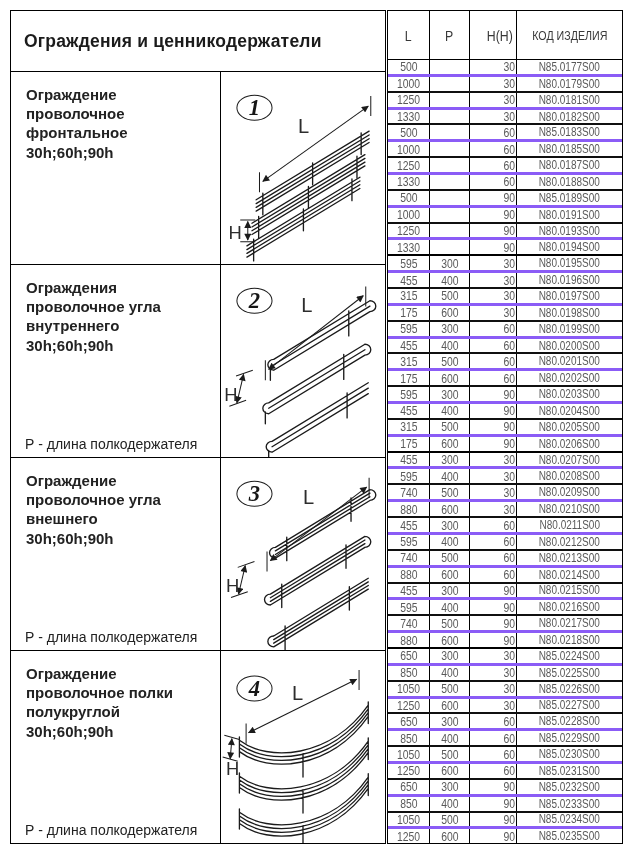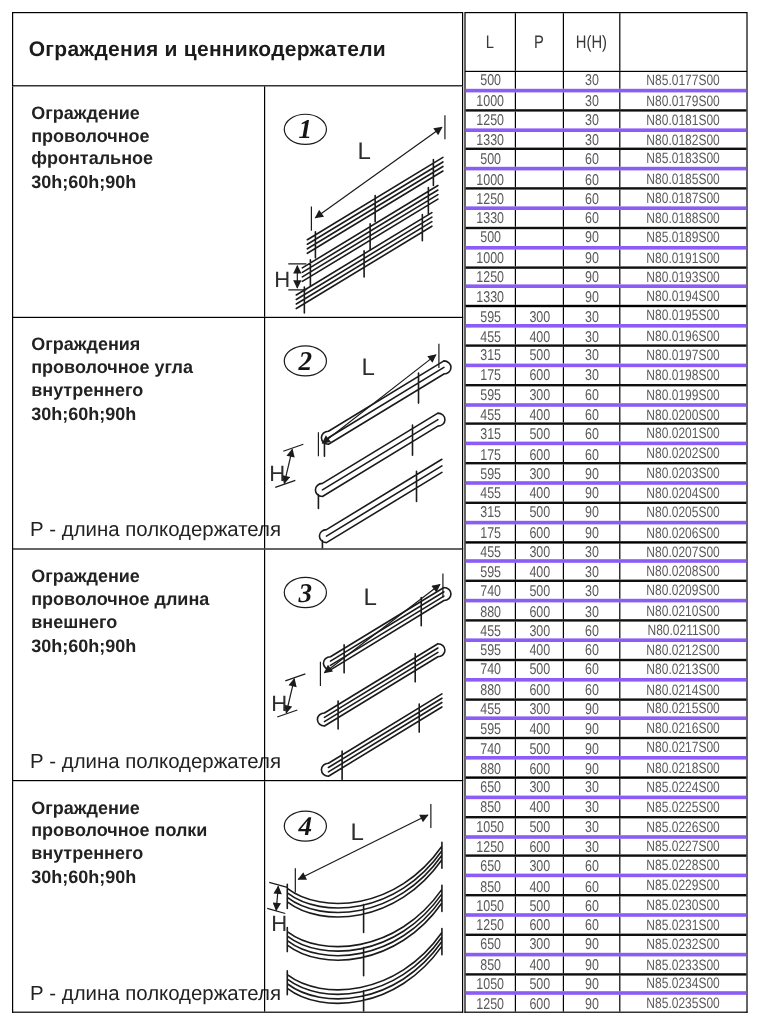--- a/index.html
+++ b/index.html
@@ -6,32 +6,32 @@
   .page{width:632px;height:857px;box-sizing:border-box;padding:10px 9px 13px 10px;display:flex;
         font-family:"Liberation Sans",sans-serif;background:#fff;}
   .left-col{width:376px;flex:none;display:flex;flex-direction:column;}
   .title-box{height:62px;flex:none;border:1.5px solid #000;display:flex;align-items:center;
              padding-left:13px;box-sizing:border-box;}
   .title{font-size:17.5px;font-weight:bold;color:#1b1b1b;letter-spacing:.2px;}
   .section{flex:1;border:1.5px solid #000;border-top:none;display:flex;position:relative;
            box-sizing:border-box;min-height:0;gap:29px;}
   .desc-col{width:180px;flex:none;position:relative;padding:13px 8px 6px 15px;box-sizing:border-box;}
   .desc{font-size:15px;font-weight:bold;color:#222;line-height:1.28;}
-  .footnote{position:absolute;left:14px;bottom:5px;font-size:17px;color:#222;font-weight:500;white-space:nowrap;}
+  .footnote{position:absolute;left:14px;bottom:5px;font-size:14px;color:#222;font-weight:500;white-space:nowrap;}
   .diagram-col{flex:1;border-left:1.5px solid #000;position:relative;min-width:0;}
   .diagram-col svg{position:absolute;left:0;top:0;width:100%;height:100%;}
 
   .table-col{flex:1;display:flex;flex-direction:column;margin-left:1px;min-width:0;}
   .thead{height:50px;flex:none;border:1.5px solid #000;display:flex;box-sizing:border-box;}
   .tbody{flex:1;border:1.5px solid #000;border-top:none;display:flex;flex-direction:column;
          box-sizing:border-box;min-height:0;}
   .th,.cell{display:flex;align-items:center;justify-content:center;box-sizing:border-box;overflow:hidden;}
   .c-l{width:42px;flex:none;border-right:1px solid #000;}
   .c-p{width:40px;flex:none;border-right:1px solid #000;}
-  .c-h{width:47px;flex:none;border-right:1px solid #000;}
+  .c-h{width:47px;flex:none;border-right:1px solid #000;justify-content:flex-end;}
   .c-code{flex:1;}
   .thv{font-size:15px;color:#383838;transform:scaleX(.82);white-space:nowrap;font-weight:500;}
   .thv.code{font-size:13px;}
   .trow{flex:1;display:flex;border-top:3px solid #8b5cf6;min-height:0;}
   .trow.first{border-top:none;}
   .trow.thick{border-top:2px solid #101010;}
   .trow.secb{border-top:2.5px solid #000;}
   .cv{font-size:13px;color:#595959;transform:scaleX(.8);white-space:nowrap;}
   .cell.c-code .cv{font-size:12.5px;}
 
@@ -108,21 +108,21 @@
                                M150.7,136 v30 M57,205 v14"></path>
           <path class="dim" d="M18,116 l20,-7 M10,152 l20,-7"></path>
           <line class="dim" x1="27" y1="114" x2="19" y2="148" marker-start="url(#arr2)" marker-end="url(#arr2)"></line>
           <text class="lbl small" x="4" y="146">H</text>
         </svg>
       </div>
     </div>
 
     <div class="section">
       <div class="desc-col">
-        <div class="desc">Ограждение проволочное длина внешнего 30h;60h;90h</div>
+        <div class="desc">Ограждение проволочное угла внешнего 30h;60h;90h</div>
         <div class="footnote">Р - длина полкодержателя</div>
       </div>
       <div class="diagram-col">
         <svg viewBox="0 0 196 196">
           <defs>
             <marker id="arr3" viewBox="0 0 10 10" refX="9" refY="5" markerWidth="9" markerHeight="7" orient="auto-start-reverse">
               <path d="M0,0 L10,5 L0,10 z" fill="#1b1b1b"></path>
             </marker>
           </defs>
           <ellipse cx="40" cy="26" rx="21" ry="15" class="dim"></ellipse>
@@ -138,21 +138,21 @@
                                M76.6,184 v28 M153.4,137 v28"></path>
           <path class="dim" d="M20,114 l20,-7 M12,150 l20,-7"></path>
           <line class="dim" x1="29" y1="112" x2="21" y2="146" marker-start="url(#arr3)" marker-end="url(#arr3)"></line>
           <text class="lbl small" x="6" y="144">H</text>
         </svg>
       </div>
     </div>
 
     <div class="section">
       <div class="desc-col">
-        <div class="desc">Ограждение проволочное полки внутреннего 30h;60h;90h</div>
+        <div class="desc">Ограждение проволочное полки полукруглой 30h;60h;90h</div>
         <div class="footnote">Р - длина полкодержателя</div>
       </div>
       <div class="diagram-col">
         <svg viewBox="0 0 196 196">
           <defs>
             <marker id="arr4" viewBox="0 0 10 10" refX="9" refY="5" markerWidth="9" markerHeight="7" orient="auto-start-reverse">
               <path d="M0,0 L10,5 L0,10 z" fill="#1b1b1b"></path>
             </marker>
           </defs>
           <ellipse cx="40" cy="28" rx="21" ry="15" class="dim"></ellipse>
@@ -181,20 +181,23 @@
     <div class="thead">
       <div class="th c-l">
         <span class="thv">L</span>
       </div>
       <div class="th c-p">
         <span class="thv">P</span>
       </div>
       <div class="th c-h">
         <span class="thv">H(H)</span>
       </div>
+      <div class="th c-code">
+        <span class="thv code">КОД ИЗДЕЛИЯ</span>
+      </div>
     </div>
     <div class="tbody">
         <div class="trow first">
           <div class="cell c-l">
             <span class="cv">500</span>
           </div>
           <div class="cell c-p">
             <span class="cv"></span>
           </div>
           <div class="cell c-h">

